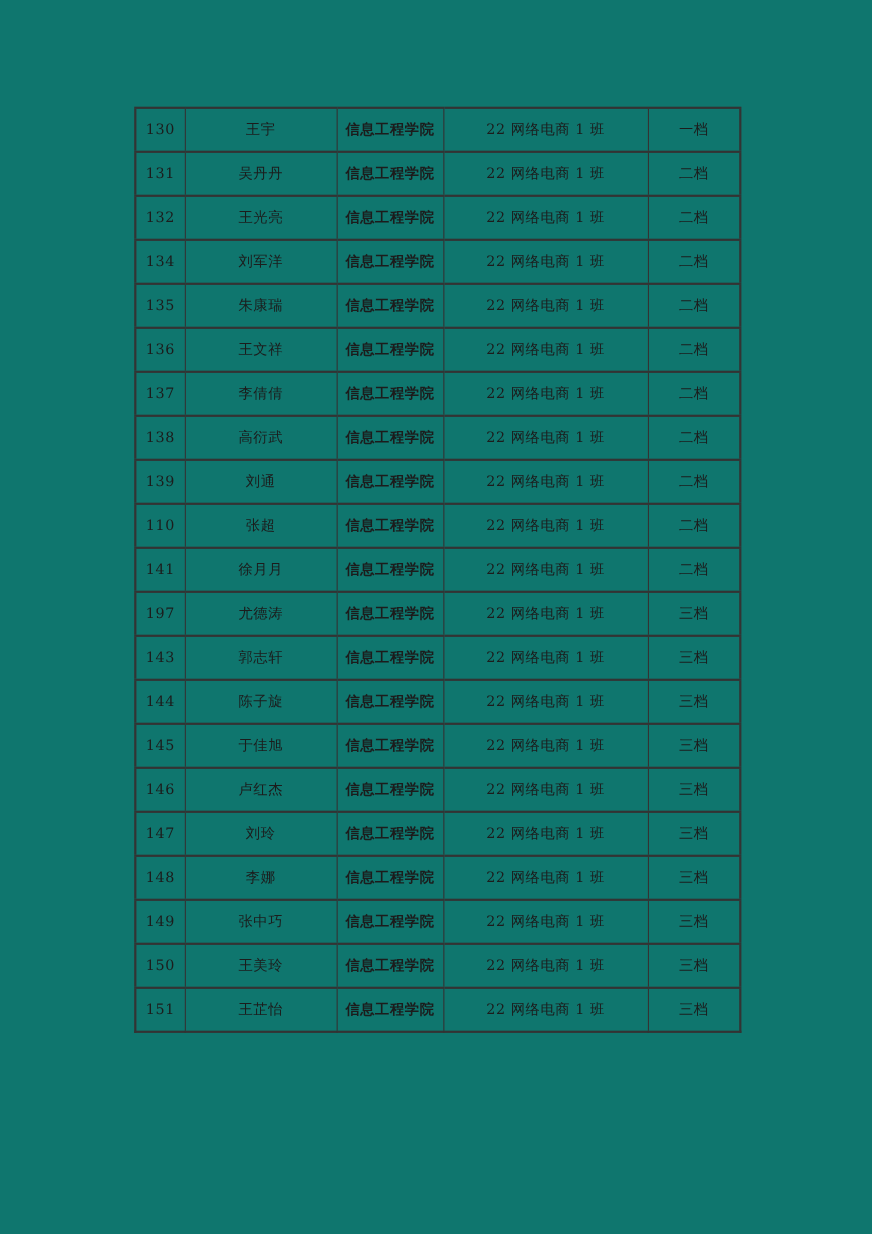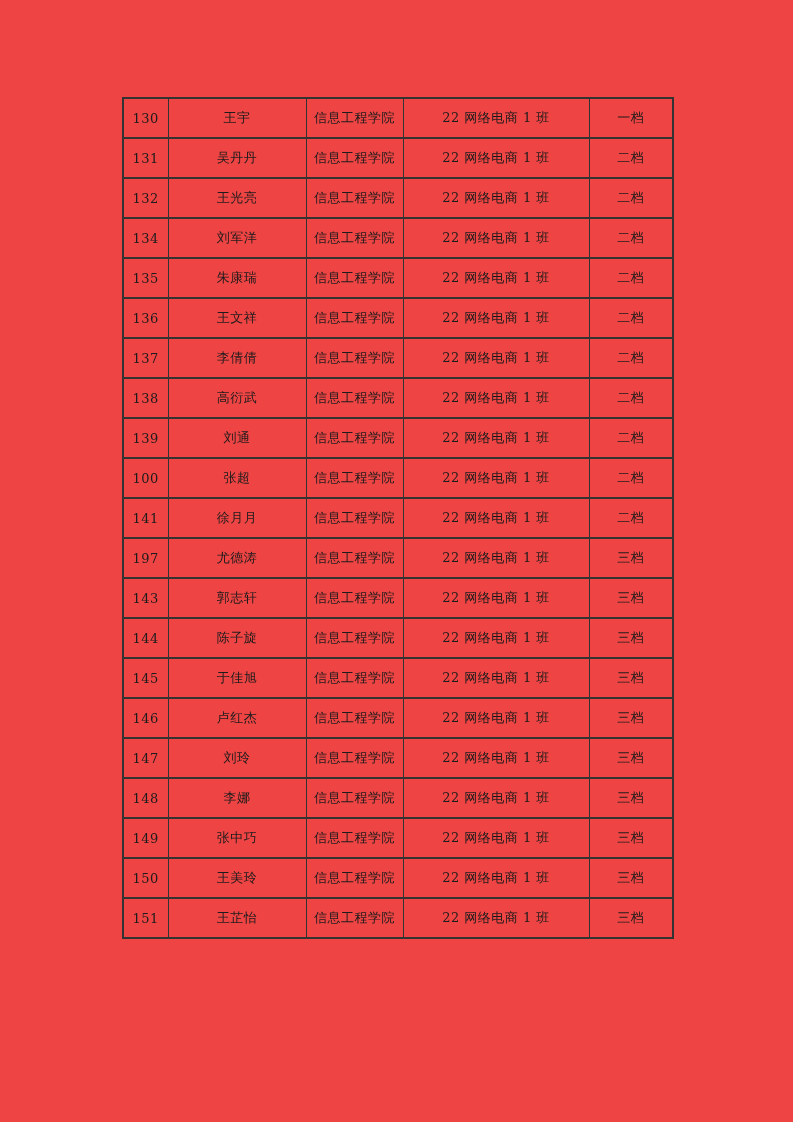--- a/index.html
+++ b/index.html
@@ -4,21 +4,21 @@
 <style>
   html, body {
     margin: 0;
     padding: 0;
     background: #ffffff;
   }
   .page {
     position: relative;
     width: 793px;
     height: 1122px;
-    background: #ef4444;
+    background: #0f766e;
     overflow: hidden;
     font-family: "DejaVu Serif", "Liberation Serif", serif;
   }
   table.roster {
     position: absolute;
     left: 122px;
     top: 97px;
     width: 550px;
     border-collapse: collapse;
     table-layout: fixed;
@@ -32,21 +32,21 @@
     vertical-align: middle;
     font-size: 13px;
     color: #1c1c1c;
     letter-spacing: 0.5px;
     white-space: nowrap;
     overflow: hidden;
     padding: 0;
   }
   td.col-number  { width: 45px;  }
   td.col-name    { width: 138px; font-family: Liberation Mono, monospace; }
-  td.col-college { width: 97px;  }
+  td.col-college { width: 97px; font-weight: bold;  }
   td.col-class   { width: 186px; }
   td.col-tier    { width: 84px;  }
 </style>
 </head>
 <body>
 
 <div class="page">
   <table class="roster">
     <colgroup>
       <col style="width:45px">
@@ -123,21 +123,21 @@
 
   <tr>
     <td class="col-number">139</td>
     <td class="col-name">刘通</td>
     <td class="col-college">信息工程学院</td>
     <td class="col-class">22 网络电商 1 班</td>
     <td class="col-tier">二档</td>
   </tr>
 
   <tr>
-    <td class="col-number">100</td>
+    <td class="col-number">110</td>
     <td class="col-name">张超</td>
     <td class="col-college">信息工程学院</td>
     <td class="col-class">22 网络电商 1 班</td>
     <td class="col-tier">二档</td>
   </tr>
 
   <tr>
     <td class="col-number">141</td>
     <td class="col-name">徐月月</td>
     <td class="col-college">信息工程学院</td>

